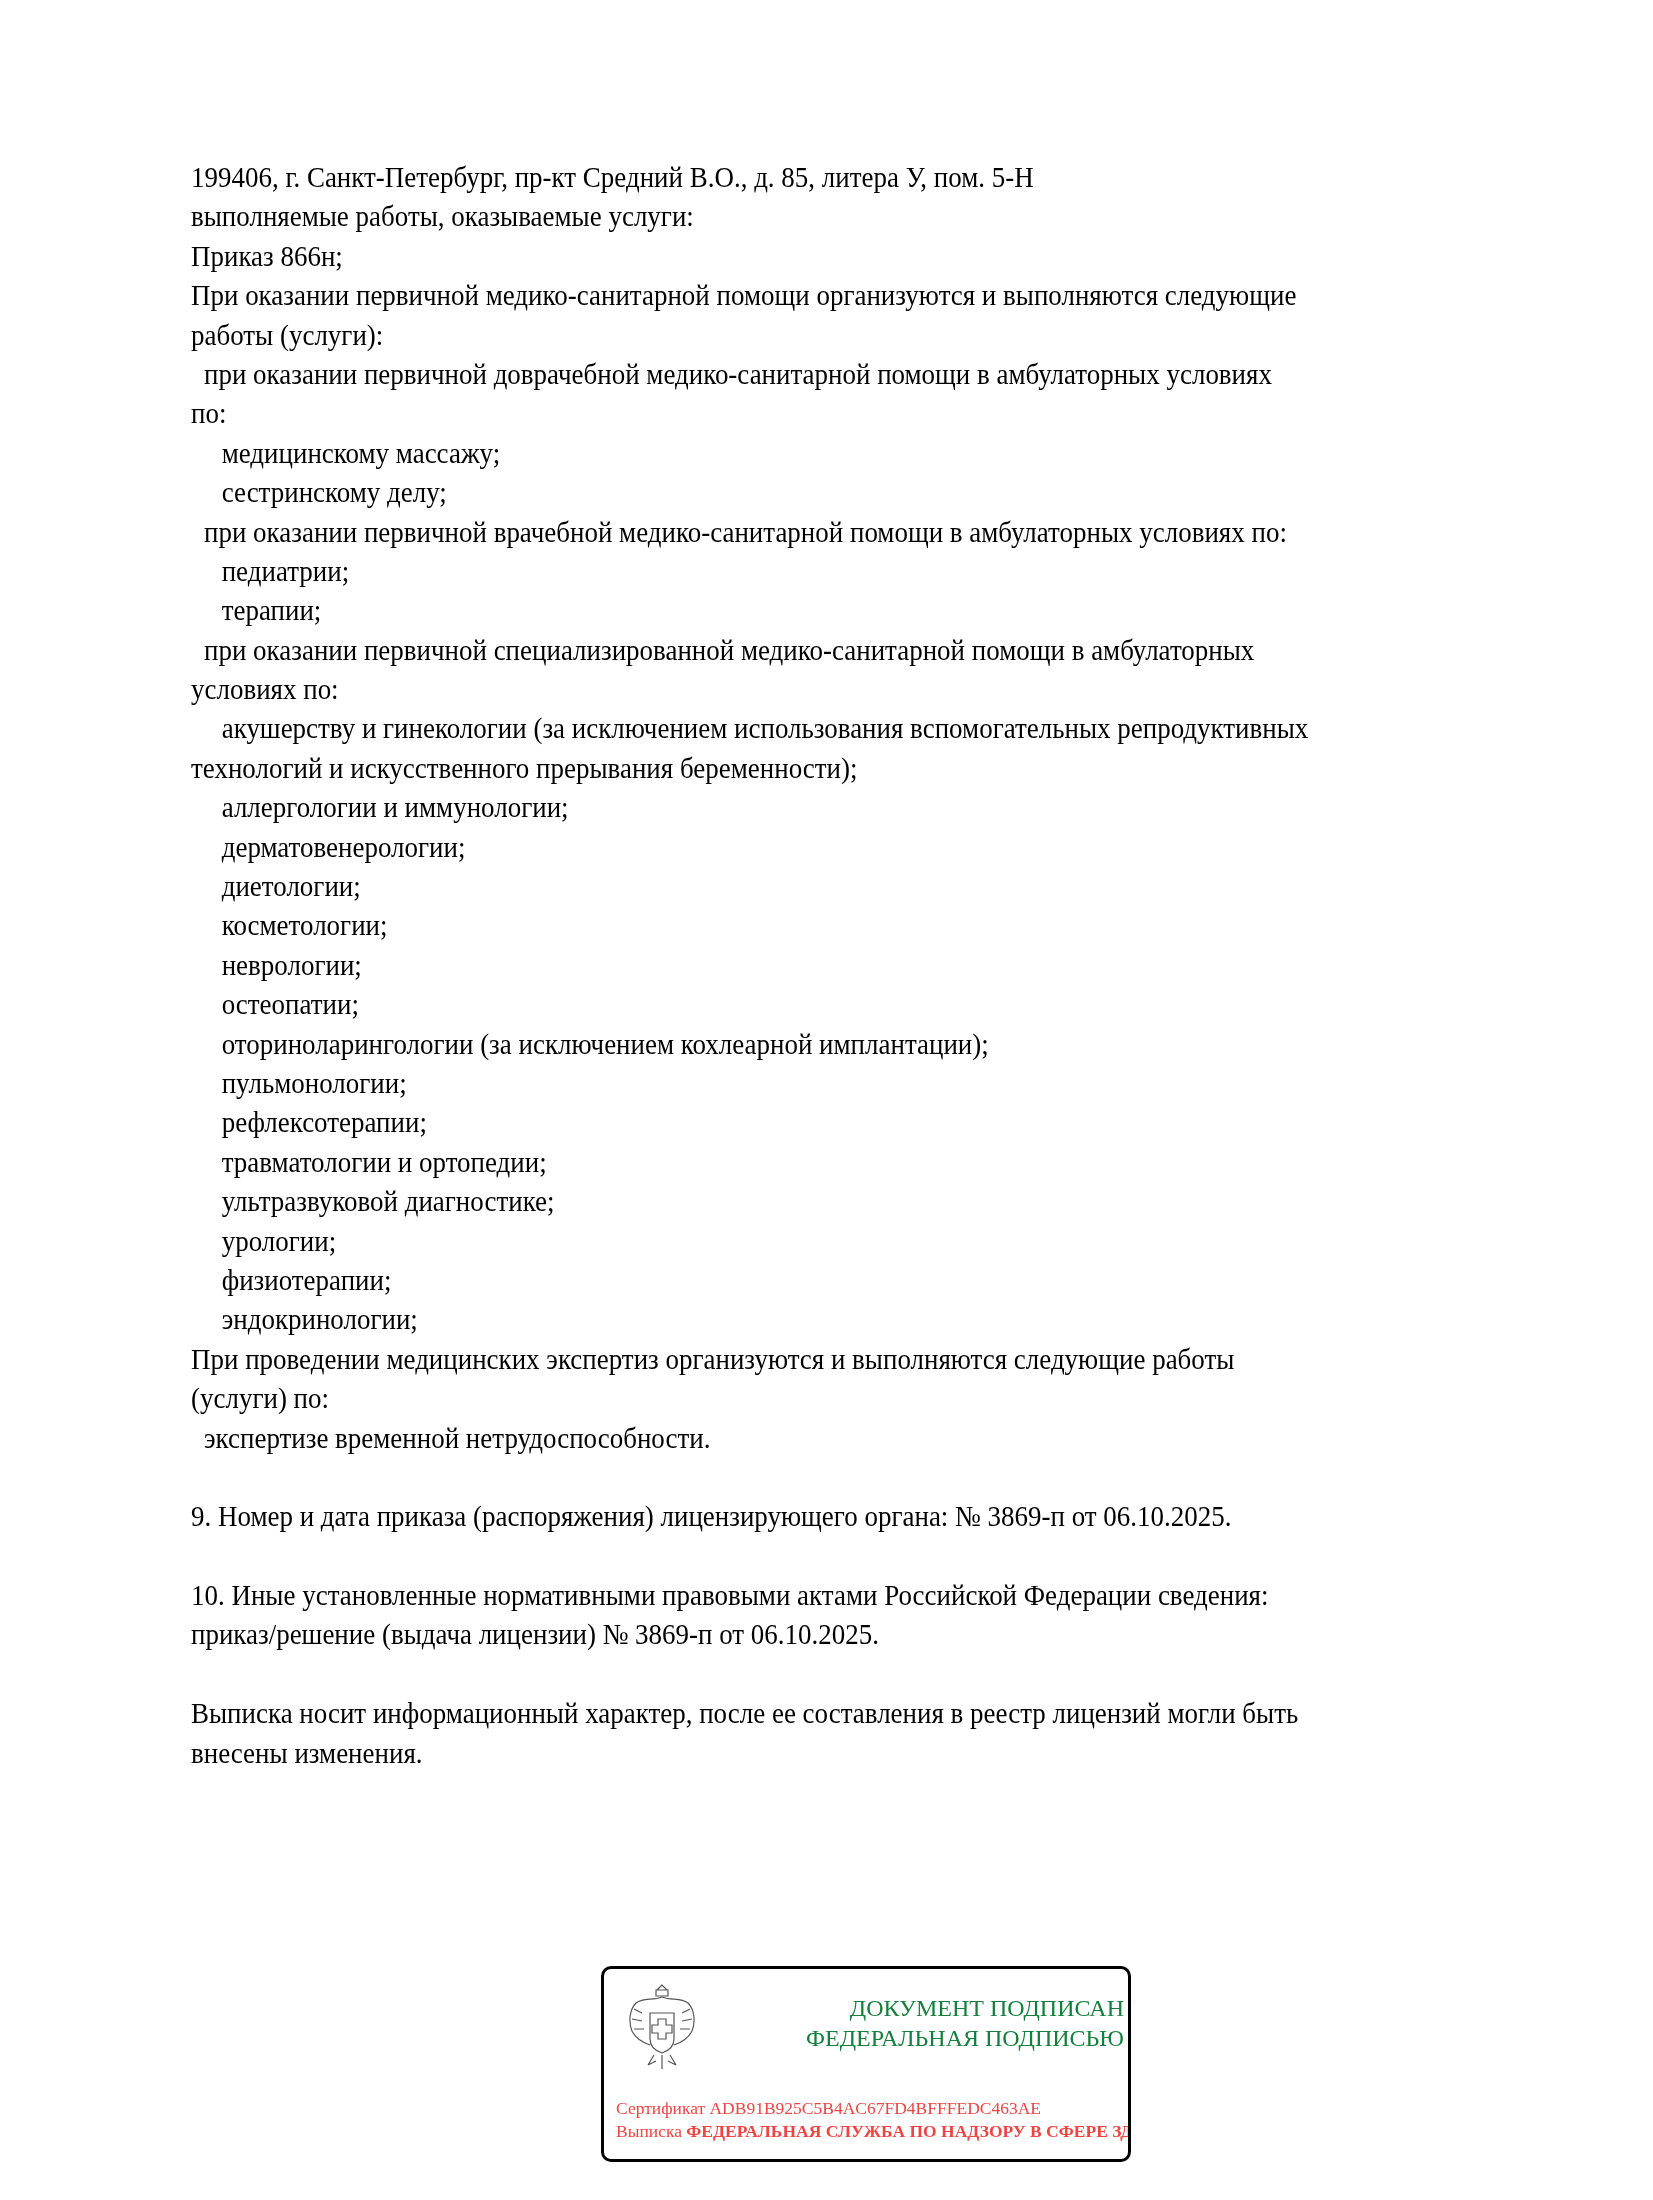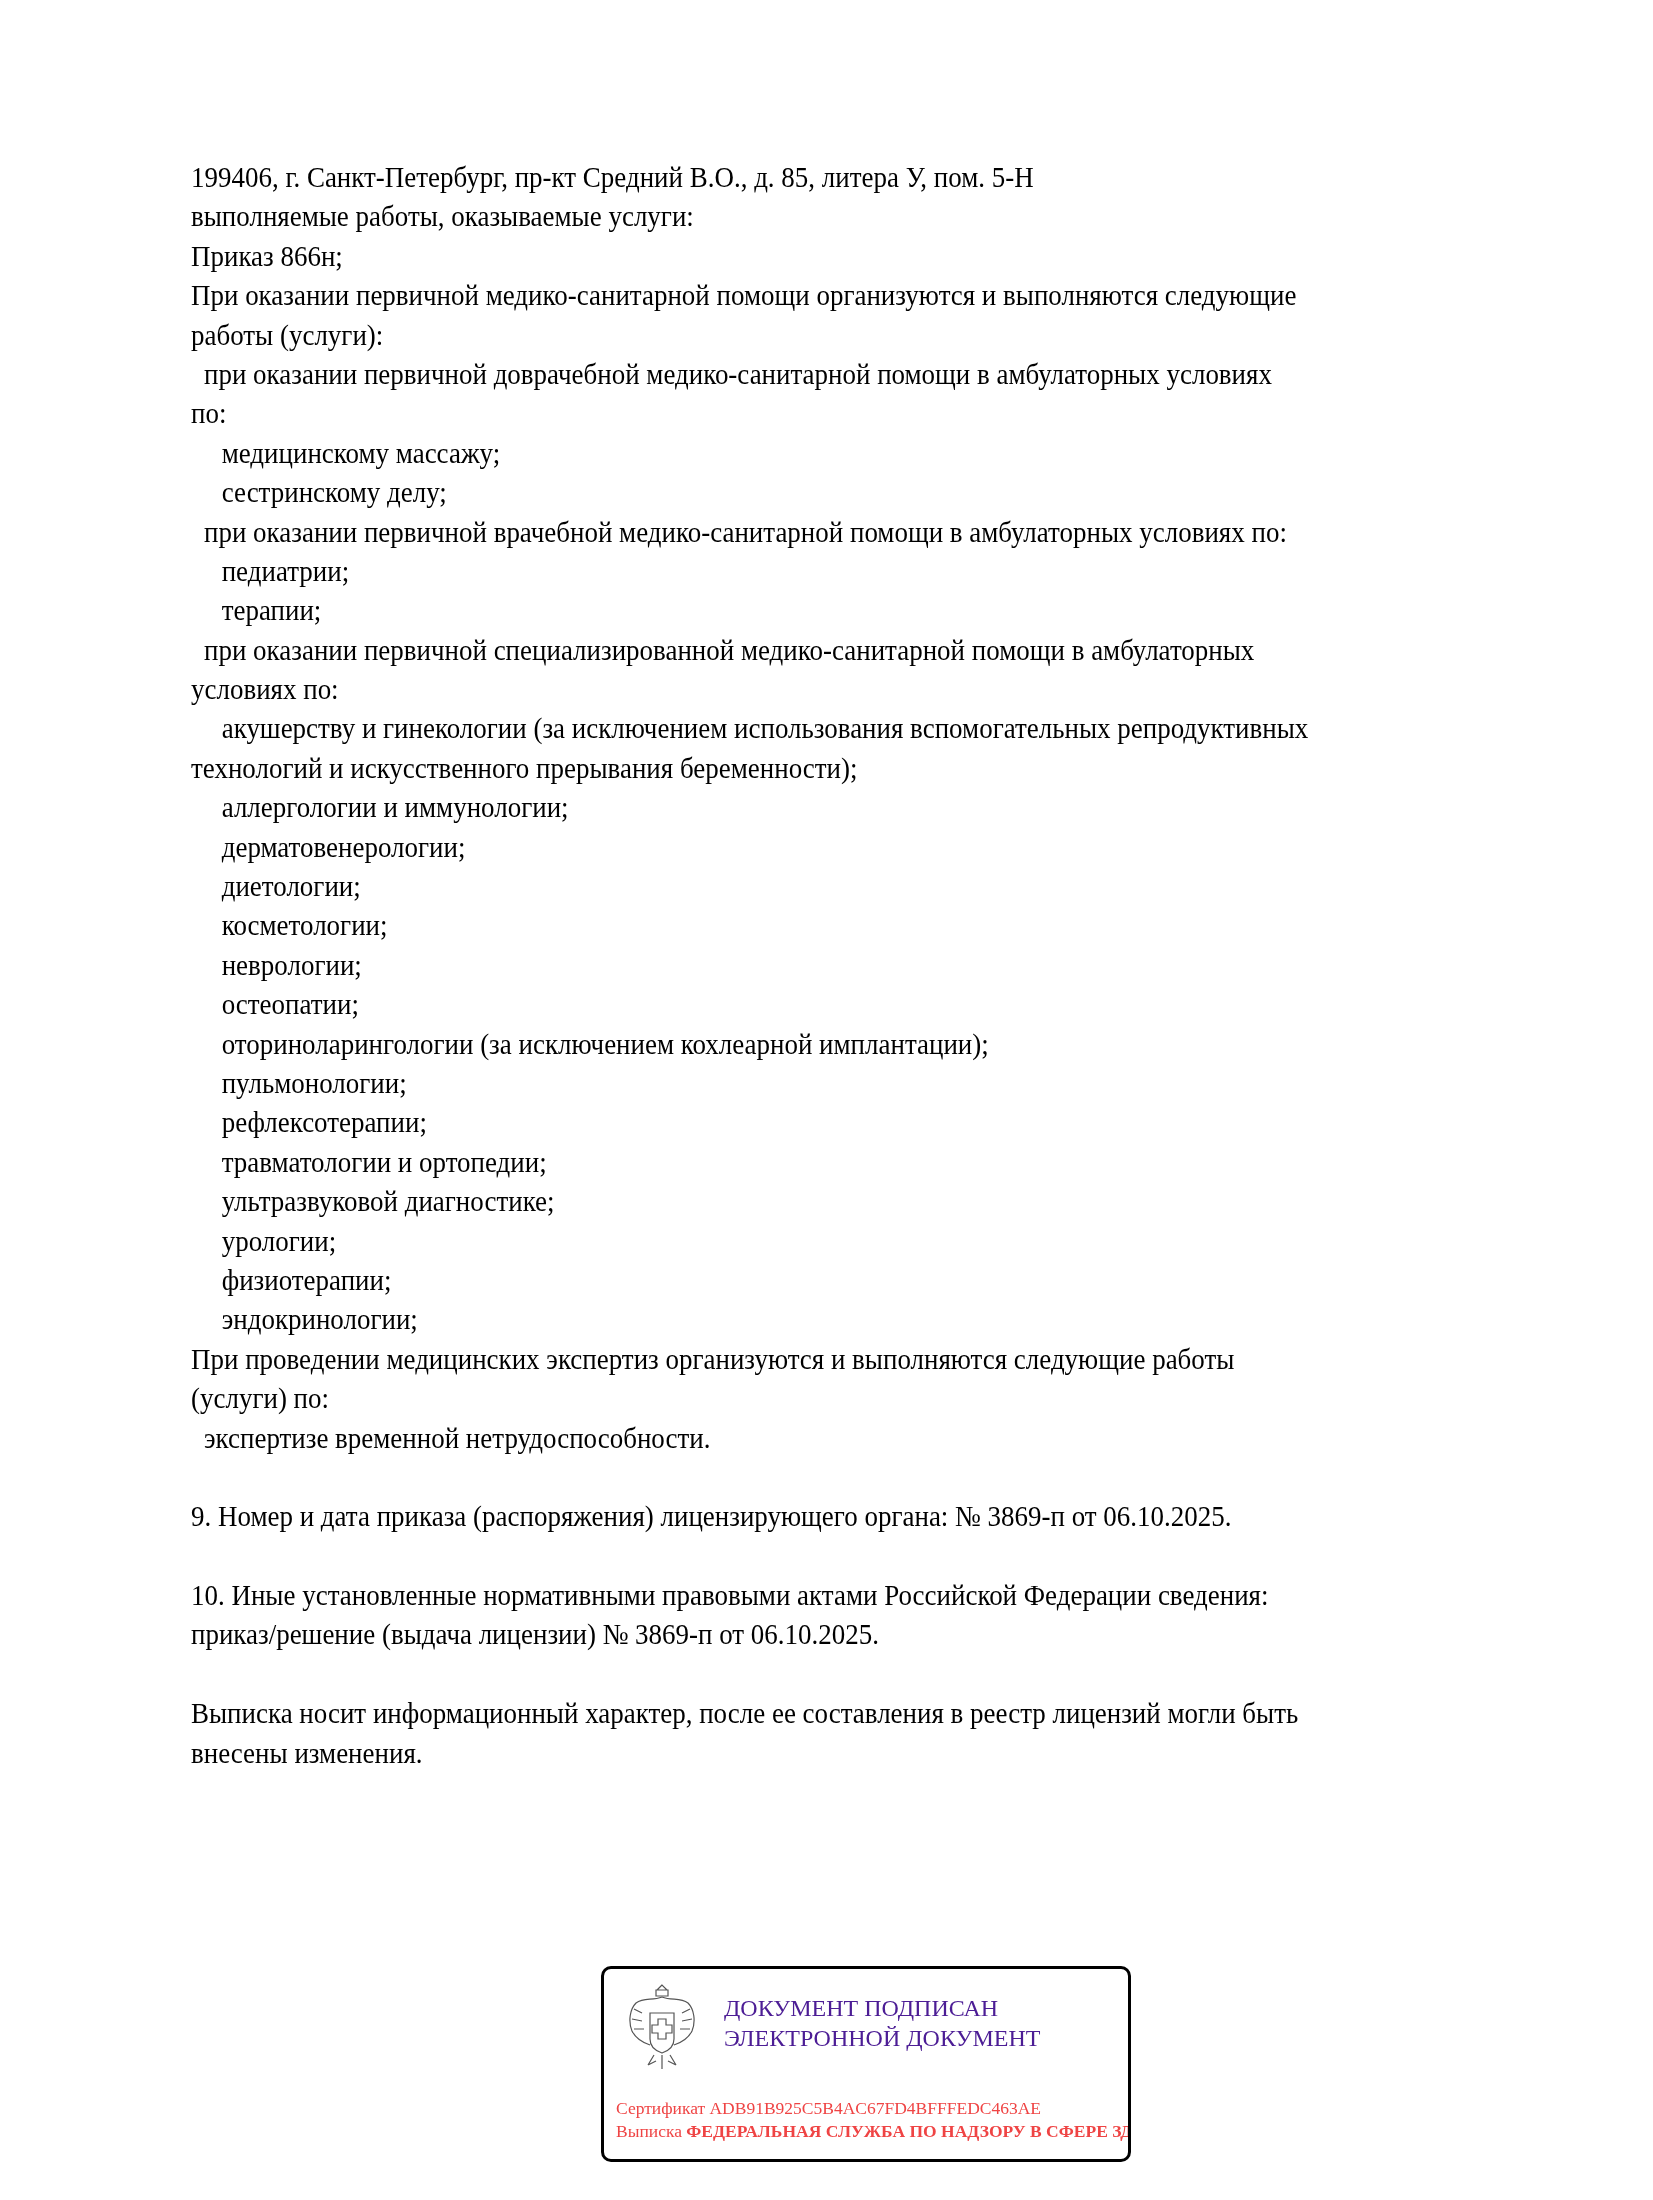--- a/index.html
+++ b/index.html
@@ -19,22 +19,22 @@
   .ind1 { padding-left: 14px; }
   .ind2 { padding-left: 33px; }
 
   .stamp {
     position: absolute; left: 601px; top: 1950px; width: 530px; height: 196px;
     border: 3px solid #000; border-radius: 10px; box-sizing: border-box;
     overflow: hidden; background: #fff;
   }
   .emblem { position: absolute; left: 18px; top: 10px; width: 80px; height: 100px; }
   .stamp-title {
-    position: absolute; left: 120px; top: 24px; width: 400px; text-align: left;
-    font-size: 24px; line-height: 30px; color: #4c1d95;
+    position: absolute; left: 120px; top: 24px; width: 400px; text-align: right;
+    font-size: 24px; line-height: 30px; color: #15803d;
   }
   .stamp-info {
     position: absolute; left: 12px; top: 128px; font-size: 17.5px; line-height: 22.5px;
     white-space: nowrap; color: #ef4444;
   }
   .stamp-info b { font-weight: bold; }
 </style>
 </head>
 <body>
 
@@ -89,21 +89,21 @@
         <path d="M40 6 l-5 5 h10 z M34 11 h12 v6 h-12 z"></path>
         <path d="M40 18 C30 22 22 18 14 24 C8 30 6 42 10 52 C14 60 22 64 28 66 M40 18 C50 22 58 18 66 24 C72 30 74 42 70 52 C66 60 58 64 52 66"></path>
         <path d="M12 30 l8 4 M10 40 l10 2 M12 50 l10 0 M68 30 l-8 4 M70 40 l-10 2 M68 50 l-10 0"></path>
         <path d="M28 34 h24 v26 C52 68 46 72 40 74 C34 72 28 68 28 60 z"></path>
         <path d="M36 40 h8 v6 h6 v8 h-6 v6 h-8 v-6 h-6 v-8 h6 z"></path>
         <path d="M32 76 l-6 10 M40 76 v14 M48 76 l6 10 M34 82 l-8 4 M46 82 l8 4"></path>
       </g>
     </svg>
     <div class="stamp-title">
       <div>ДОКУМЕНТ ПОДПИСАН</div>
-      <div>ЭЛЕКТРОННОЙ ДОКУМЕНТ</div>
+      <div>ФЕДЕРАЛЬНАЯ ПОДПИСЬЮ</div>
     </div>
     <div class="stamp-info">
       <div>
         <span>Сертификат</span>
         <span>ADB91B925C5B4AC67FD4BFFFEDC463AE</span>
       </div>
       <div>
         <span>Выписка</span>
         <b>ФЕДЕРАЛЬНАЯ СЛУЖБА ПО НАДЗОРУ В СФЕРЕ ЗДРАВООХРАНЕНИЯ</b>
       </div>

